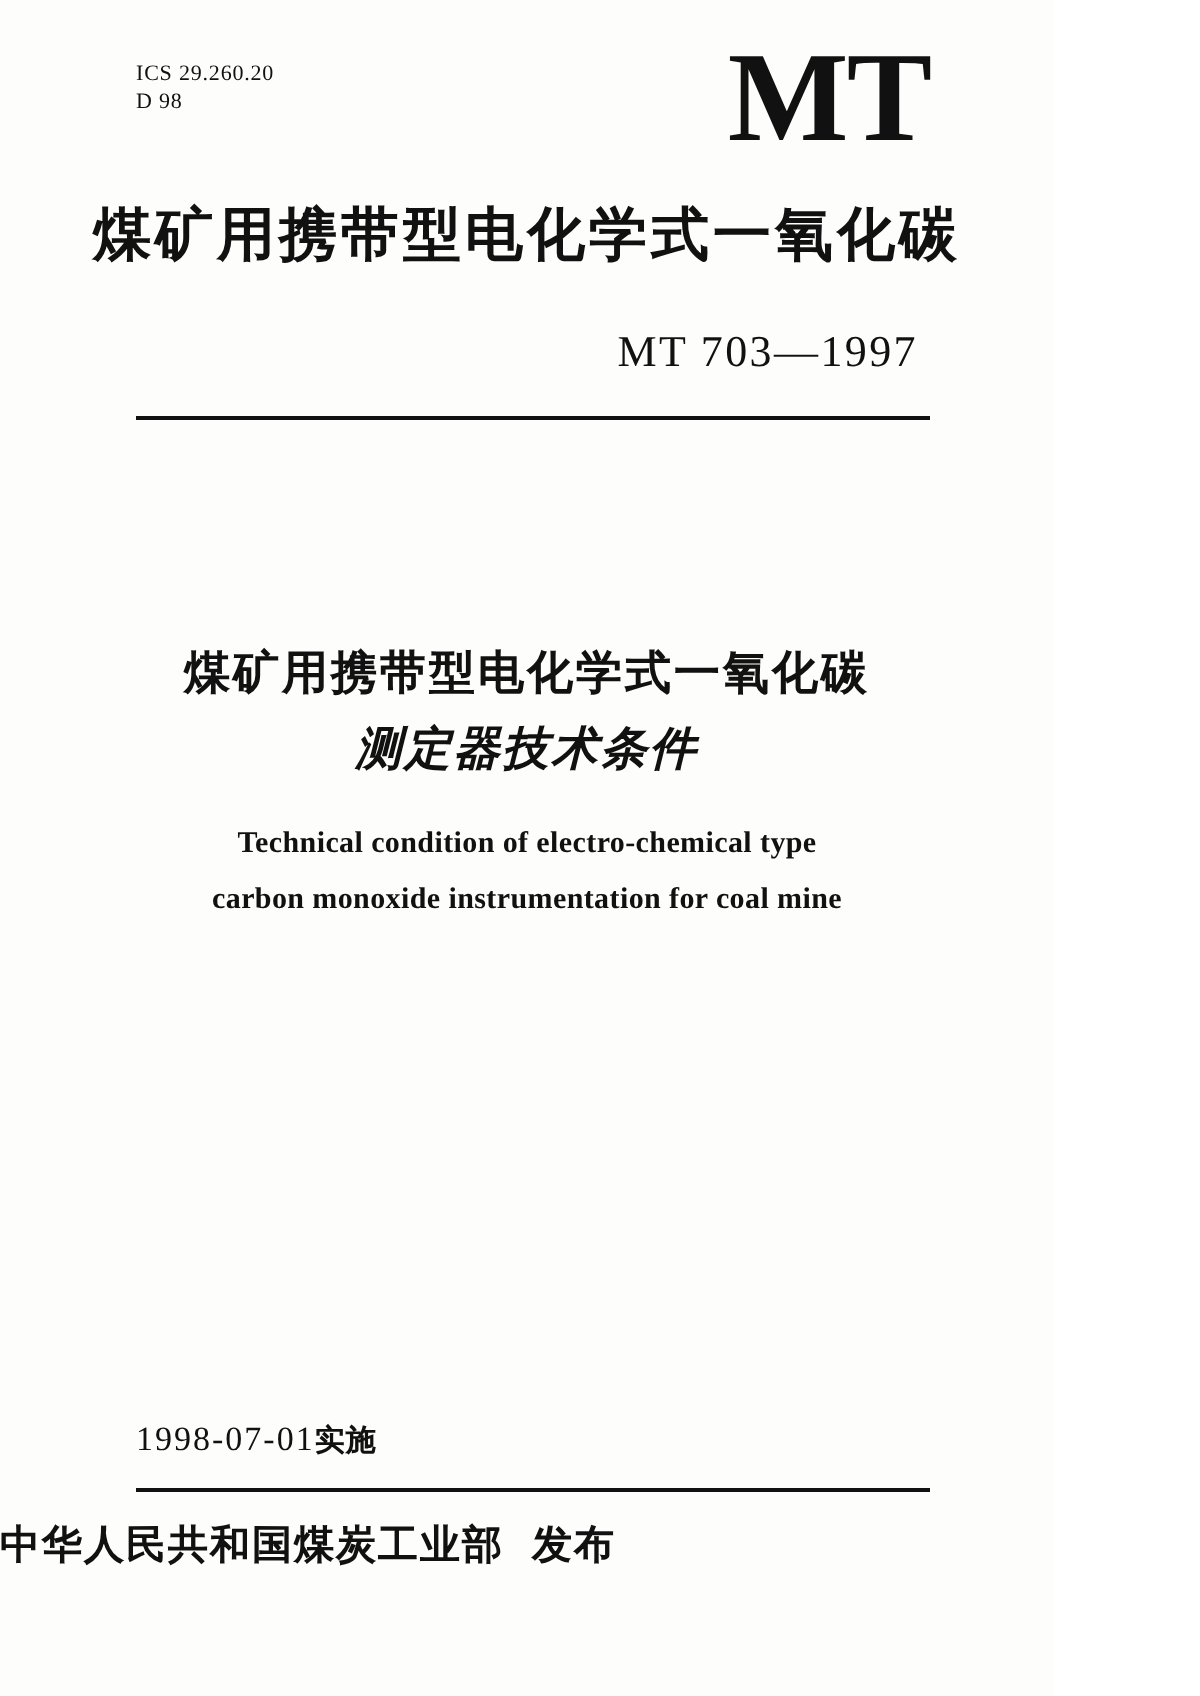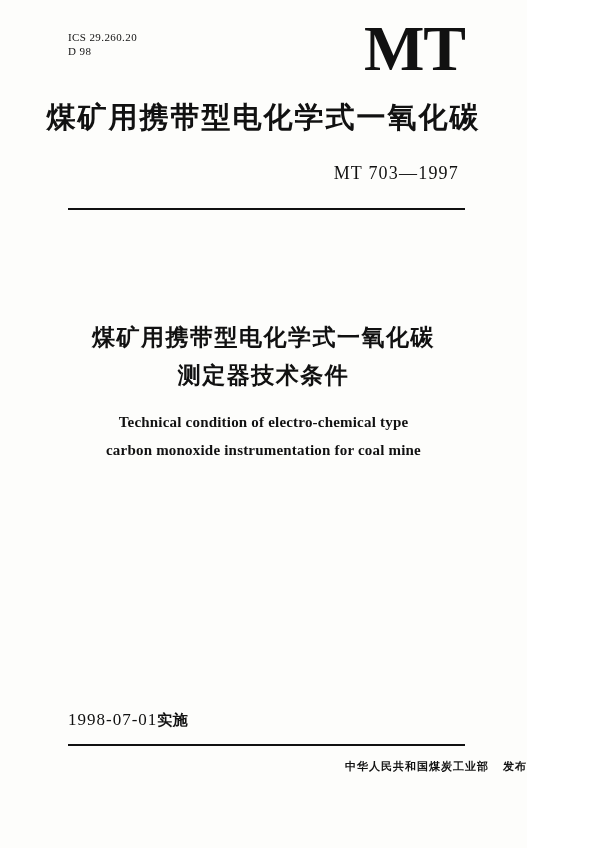--- a/index.html
+++ b/index.html
@@ -61,21 +61,21 @@
     font-size: 29px;
     letter-spacing: 2px;
     color: #111;
   }
 
   .std-number {
     position: absolute;
     right: 68px;
     top: 163px;
     font-family: "Liberation Serif", serif;
-    font-size: 18px;
+    font-size: 22px;
     letter-spacing: 1.2px;
     color: #111;
   }
 
   .rule {
     position: absolute;
     left: 68px;
     right: 62px;
     top: 208px;
     height: 2px;
@@ -91,20 +91,21 @@
     text-align: center;
     font-family: "DejaVu Sans", sans-serif;
     font-weight: bold;
     font-size: 23px;
     line-height: 38px;
     letter-spacing: 1.5px;
     color: #111;
   }
   .cn-title .l2 {
     display: block;
+    font-style: italic;
   }
 
   .en-title {
     position: absolute;
     left: 0;
     right: 0;
     top: 408px;
     text-align: center;
     font-family: Liberation Serif, serif;
     font-weight: bold;
@@ -147,24 +148,24 @@
     top: 744px;
     height: 2px;
     background: #111;
   }
 
   .issuer {
     position: absolute;
     left: 0;
     right: 0;
     top: 759px;
-    text-align: right;
-    font-family: "DejaVu Sans", sans-serif;
-    font-weight: bold;
-    font-size: 11px;
+    text-align: left;
+    font-family: "DejaVu Sans", sans-serif;
+    font-weight: bold;
+    font-size: 20px;
     letter-spacing: 1px;
     color: #111;
   }
   .issuer .gap {
     display: inline-block;
     width: 14px;
   }
 </style>
 </head>
 <body>

